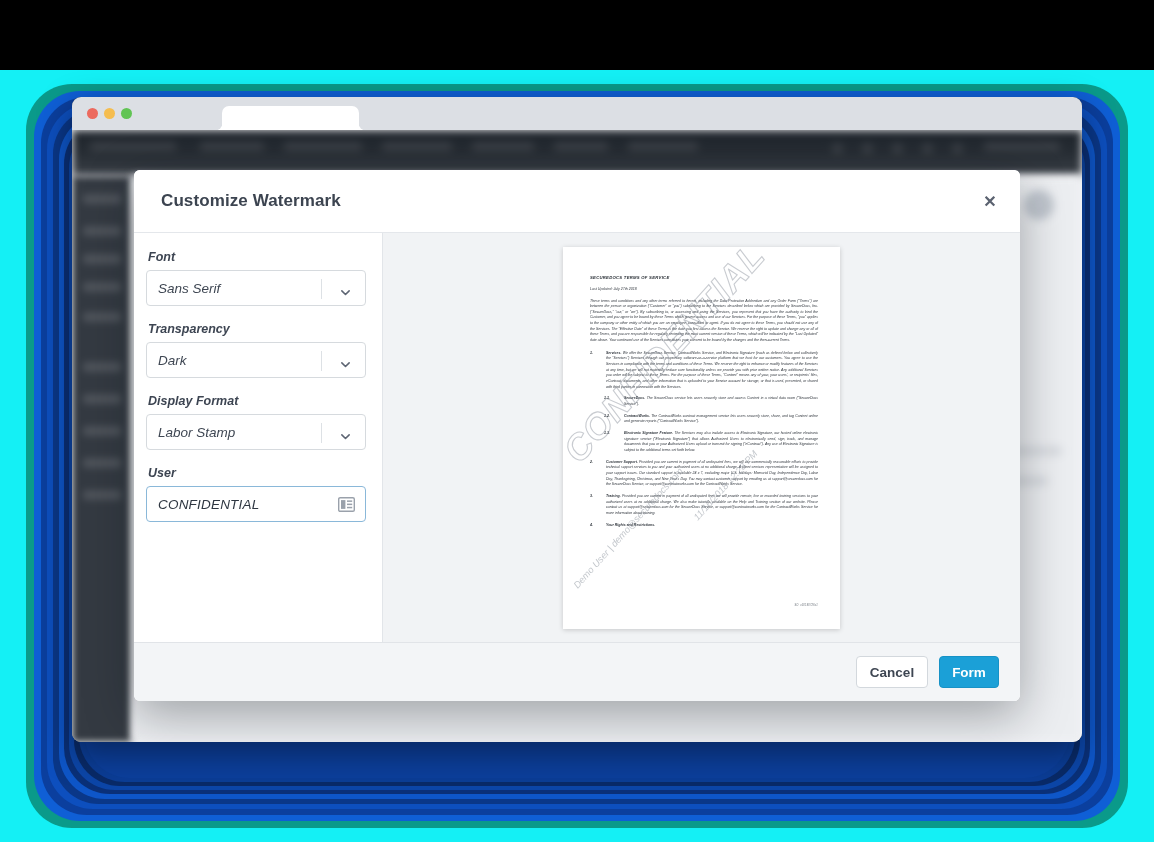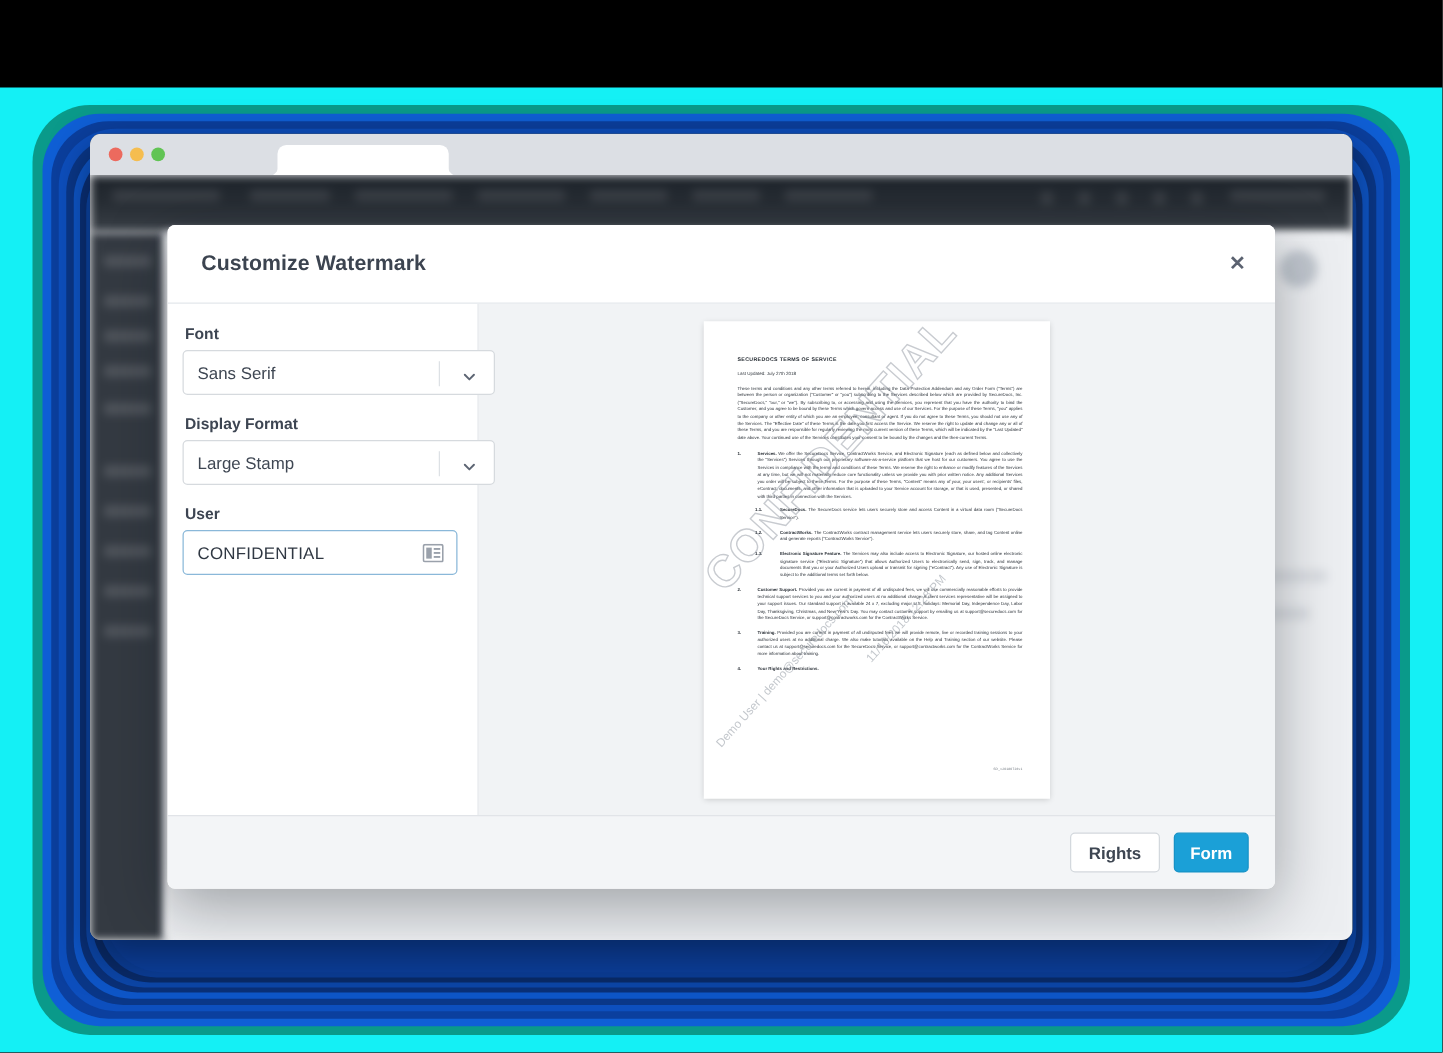--- a/index.html
+++ b/index.html
@@ -28,21 +28,21 @@
     overflow: hidden;
   }
   .ring {
     position: absolute;
     border-radius: 46px;
   }
 
   
   .browser {
     position: absolute;
-    left: 72px; top: 107px;
+    left: 72px; top: 97px;
     width: 1010px; height: 645px;
     border-radius: 9px;
     overflow: hidden;
     background: #2f343a;
     box-shadow: 0 10px 34px rgba(0,0,0,0.42);
   }
 
   .titlebar {
     position: relative;
     height: 33px;
@@ -173,20 +173,21 @@
     color: #5b6270;
     cursor: pointer;
     font-weight: bold;
     line-height: 1;
   }
 
   .modal-body {
     flex: 1 1 auto;
     display: flex;
     min-height: 0;
+    font-style: italic;
   }
 
   .form-pane {
     width: 249px;
     flex: 0 0 249px;
     background: #ffffff;
     border-right: 1px solid #e2e5e9;
     padding: 17px 21px 0 12px;
   }
 
@@ -194,21 +195,21 @@
   .field-label {
     font-size: 12.5px;
     font-weight: bold;
     color: #3d4552;
     margin-bottom: 6px;
     margin-left: 2px;
   }
 
   .select-box {
     position: relative;
-    width: 250px;
+    width: 220px;
     height: 36px;
     border: 1px solid #d6dade;
     border-radius: 4px;
     background: #ffffff;
     display: flex;
     align-items: center;
     cursor: pointer;
   }
   .select-value {
     font-size: 13.5px;
@@ -475,25 +476,37 @@
               <span class="select-value">Sans Serif</span>
               <span class="select-divider"></span>
               <span class="chev">
                 <svg viewBox="0 0 12 12" width="11" height="11">
                     <path d="M2 4.2 L6 8.2 L10 4.2" fill="none" stroke="#5d6573" stroke-width="1.7" stroke-linecap="round" stroke-linejoin="round"></path>
                   </svg>
               </span>
             </div>
           </div>
 
+          <div class="field">
+            <div class="field-label">Transparency</div>
+            <div class="select-box">
+              <span class="select-value">Dark</span>
+              <span class="select-divider"></span>
+              <span class="chev">
+                <svg viewBox="0 0 12 12" width="11" height="11">
+                    <path d="M2 4.2 L6 8.2 L10 4.2" fill="none" stroke="#5d6573" stroke-width="1.7" stroke-linecap="round" stroke-linejoin="round"></path>
+                  </svg>
+              </span>
+            </div>
+          </div>
 
           <div class="field">
             <div class="field-label">Display Format</div>
             <div class="select-box">
-              <span class="select-value">Large Stamp</span>
+              <span class="select-value">Labor Stamp</span>
               <span class="select-divider"></span>
               <span class="chev">
                 <svg viewBox="0 0 12 12" width="11" height="11">
                     <path d="M2 4.2 L6 8.2 L10 4.2" fill="none" stroke="#5d6573" stroke-width="1.7" stroke-linecap="round" stroke-linejoin="round"></path>
                   </svg>
               </span>
             </div>
           </div>
 
           <div class="field">
@@ -555,19 +568,19 @@
 
             <div class="wm-main">CONFIDENTIAL</div>
             <div class="wm-sub">Demo User | demo@securedocs.com</div>
             <div class="wm-sub2">11/16/2018 12:28 PM</div>
           </div>
         </div>
 
       </div>
 
       <div class="modal-footer">
-        <div class="btn btn-cancel">Rights</div>
+        <div class="btn btn-cancel">Cancel</div>
         <div class="btn btn-save">Form</div>
       </div>
 
     </div>
   </div>
 </div>
 
 </body></html>

